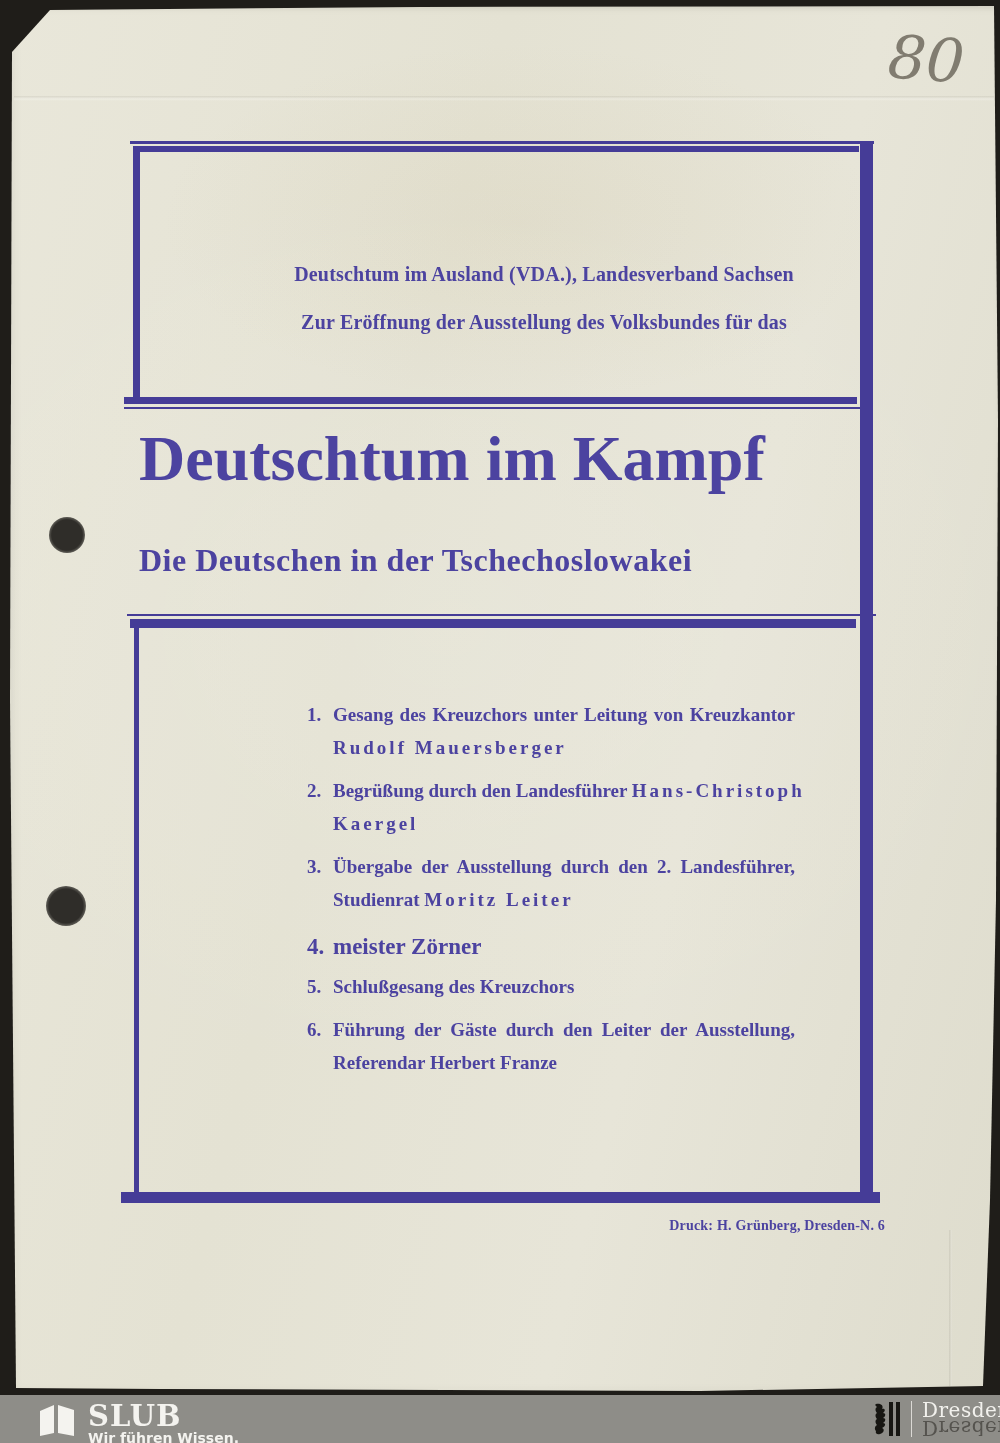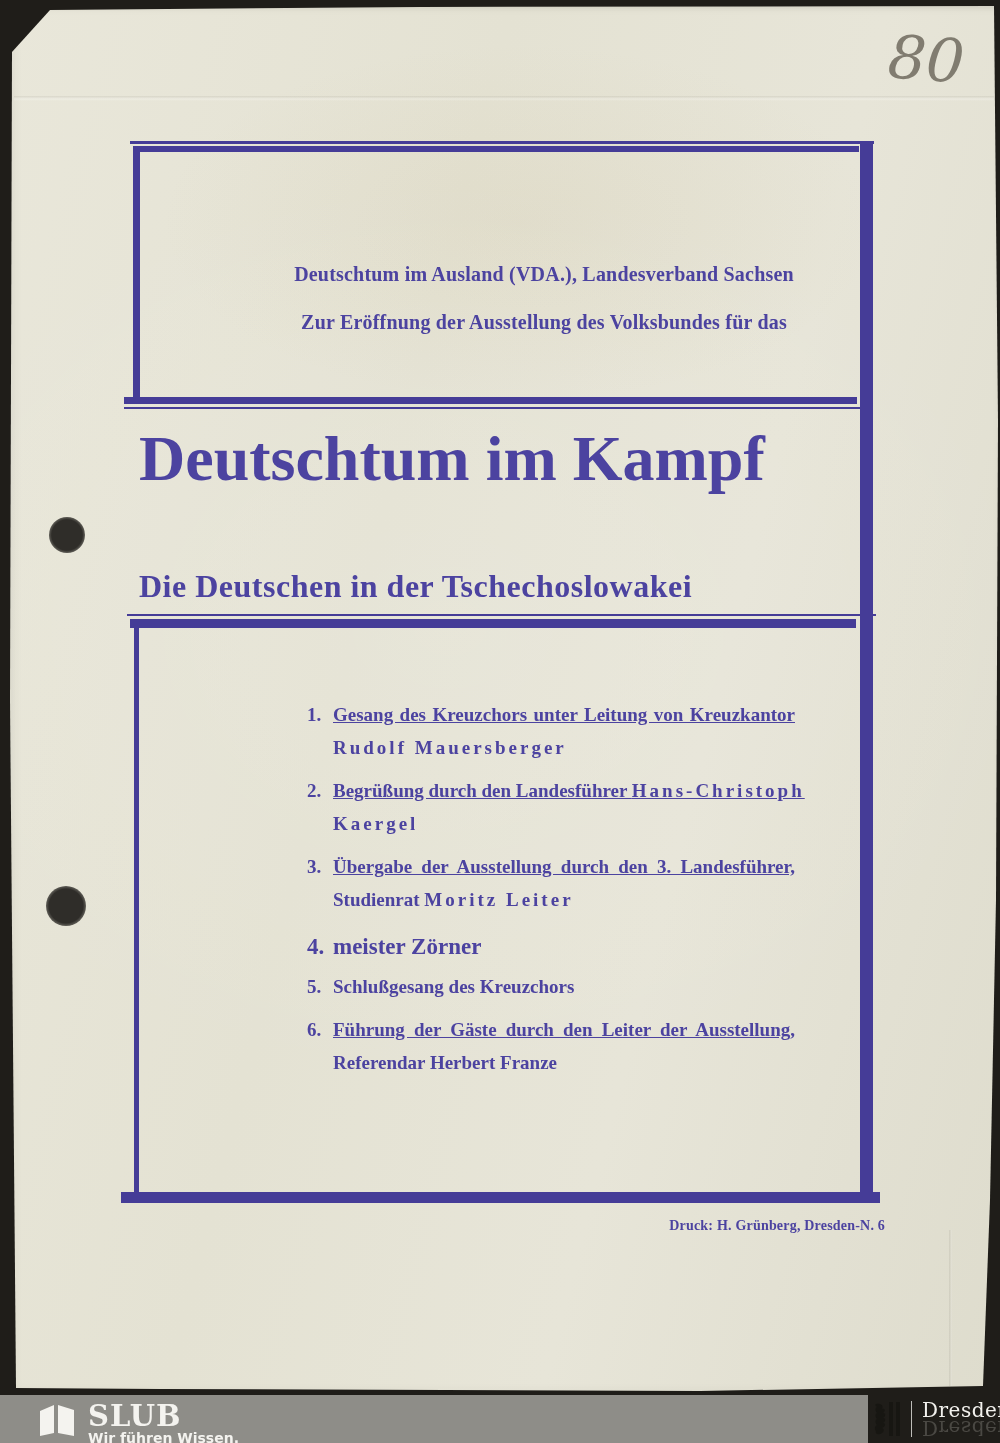--- a/index.html
+++ b/index.html
@@ -71,42 +71,41 @@
 
   .doc-title {
     position: absolute; left: 139px; top: 422px;
     font-size: 64px; line-height: 74px; letter-spacing: 0px;
     white-space: nowrap;
   }
   .doc-subtitle {
     position: absolute; left: 139px; top: 540px;
     font-size: 32px; line-height: 40px; letter-spacing: 0.5px;
     white-space: nowrap;
-    margin-top: 26px;
   }
 
   .program {
     position: absolute; left: 137px; top: 630px; width: 723px;
     padding: 68px 0 0 170px;
   }
   .item { display: flex; font-size: 19px; line-height: 33px; margin-bottom: 10px; }
   .item .num { width: 26px; flex-shrink: 0; }
   .item .lines { width: 462px; }
-  .item .l1.fill { text-align: justify; text-align-last: justify; white-space: nowrap; text-decoration: underline; }
+  .item .l1.fill { text-align: justify; text-align-last: justify; white-space: nowrap; }
   .item .sp { letter-spacing: 3px; }
   .item.big { font-size: 23px; line-height: 42px; margin-bottom: 2px; }
 
   .print-credit {
     position: absolute; left: 667px; top: 1218px; width: 218px;
     font-size: 14px; text-align: right; letter-spacing: 0.2px;
   }
 
   
   .footer-bar {
-    position: absolute; left: 0; bottom: 0; width: 868px; height: 48px;
+    position: absolute; left: 0; bottom: 0; width: 1000px; height: 48px;
     background: #8e8d88;
   }
   .slub-logo { position: absolute; left: 38px; top: 7px; display: flex; }
   .slub-icon { width: 38px; height: 34px; margin-right: 12px; }
   .slub-name {
     font-family: "DejaVu Serif", serif; font-weight: bold;
     font-size: 29px; line-height: 28px; color: #f4f3ef; letter-spacing: 1px;
   }
   .slub-tagline {
     font-family: "DejaVu Sans", sans-serif; font-weight: bold;
@@ -179,21 +178,21 @@
           <span></span>
           <span class="sp">Kaergel</span>
         </div>
       </div>
     </div>
 
     <div class="item">
       <div class="num">3.</div>
       <div class="lines">
         <div class="l1 fill">
-          <span>Übergabe der Ausstellung durch den 3. Landesführer,</span>
+          <span>Übergabe der Ausstellung durch den 2. Landesführer,</span>
           <span class="sp"></span>
         </div>
         <div class="l2">
           <span>Studienrat </span>
           <span class="sp">Moritz Leiter</span>
         </div>
       </div>
     </div>
 
     <div class="item big">

